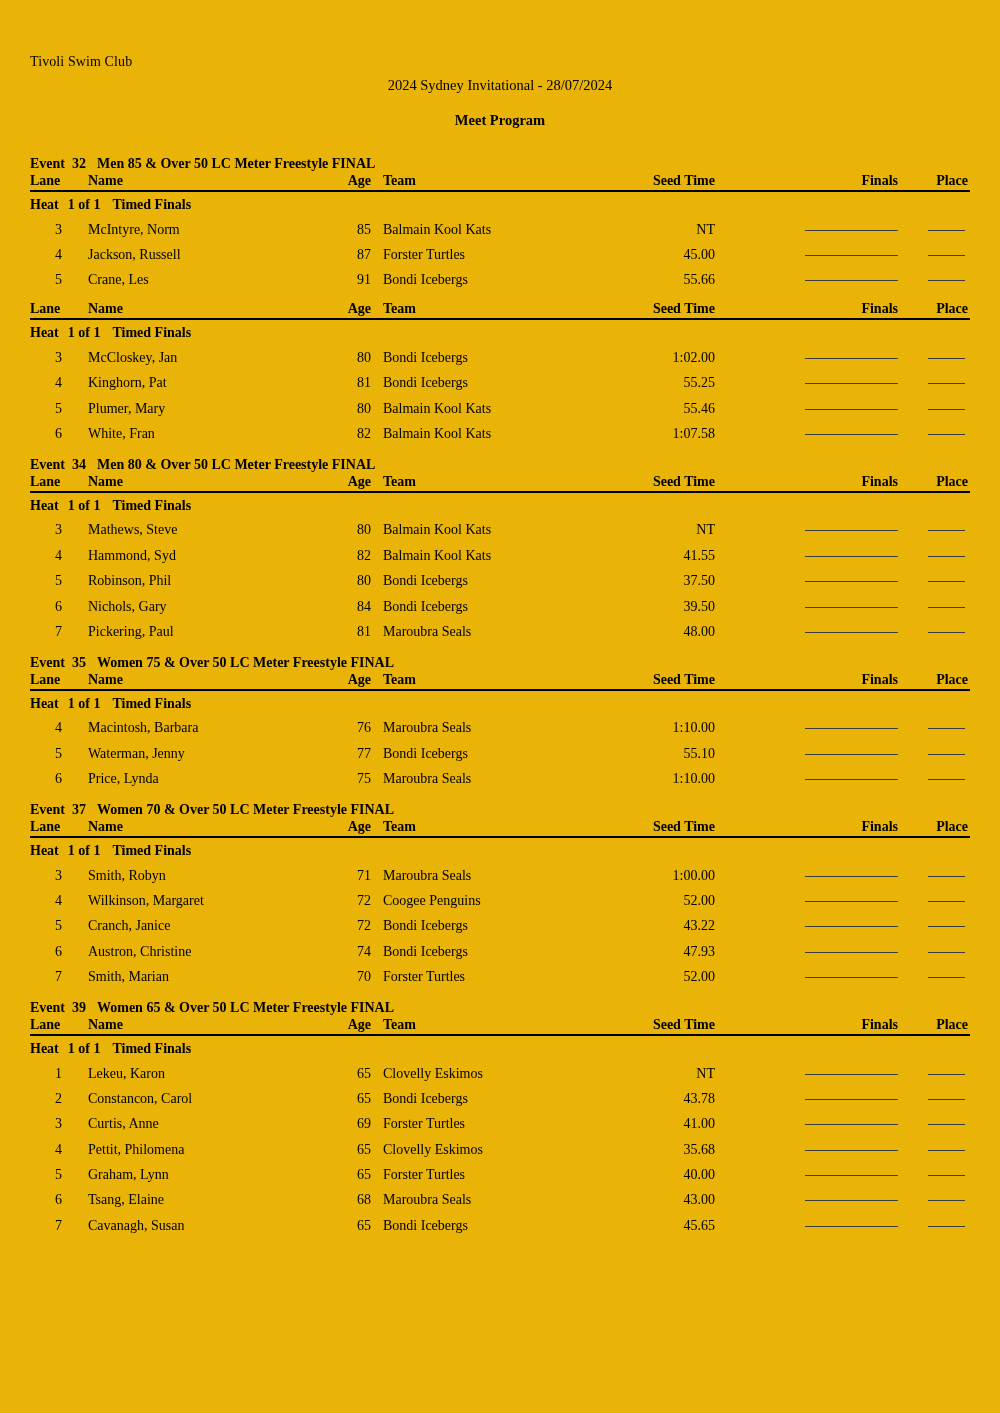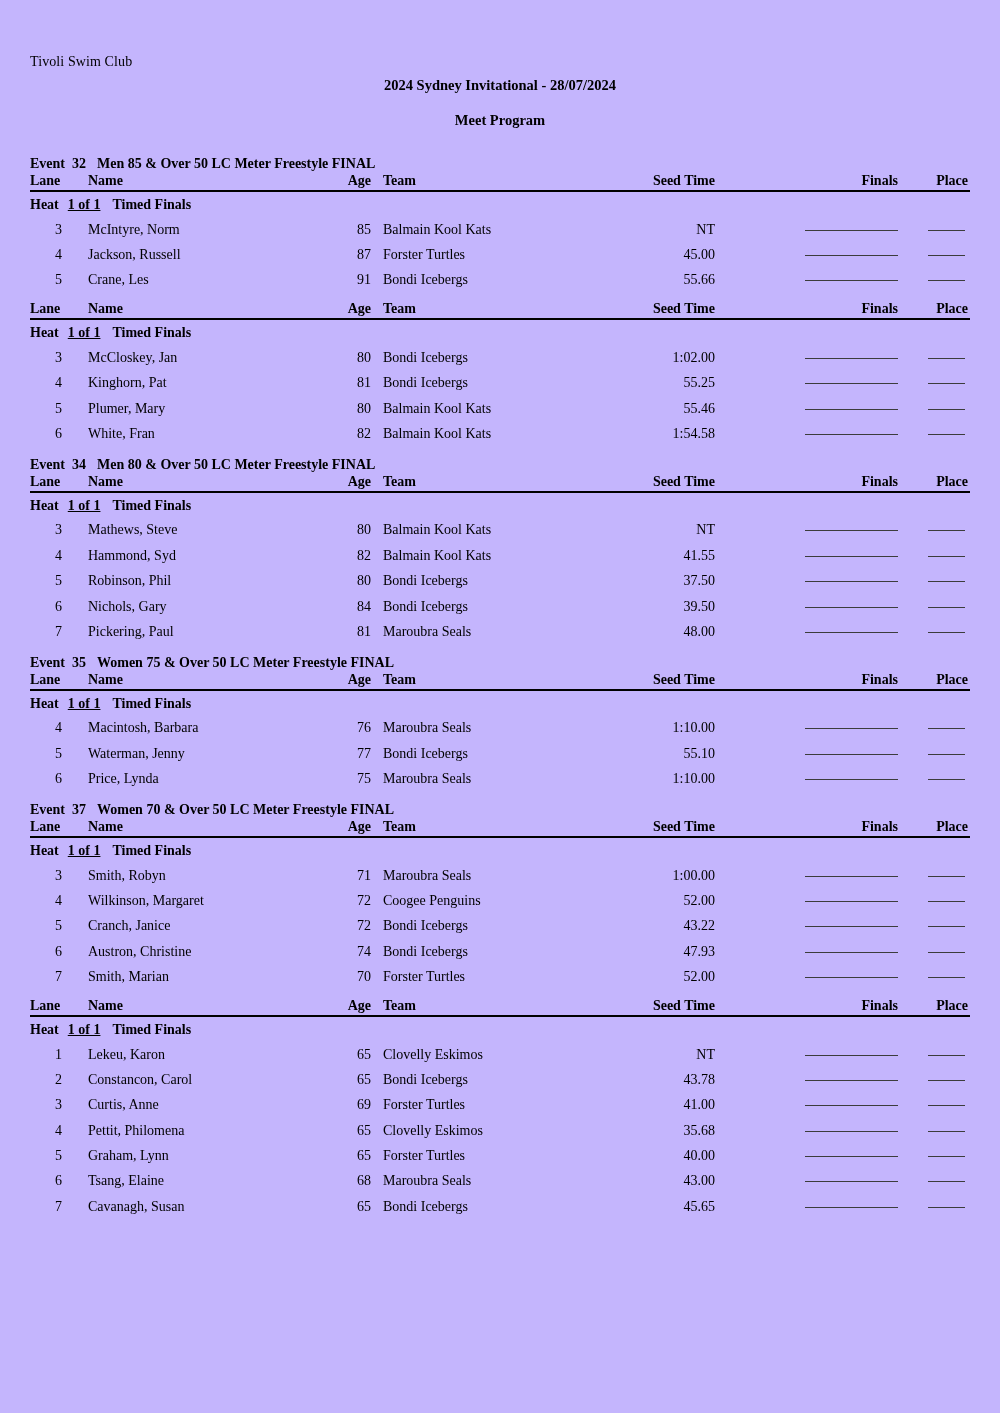--- a/index.html
+++ b/index.html
@@ -5,39 +5,39 @@
   html, body {
     margin: 0;
     padding: 0;
     background: #ffffff;
   }
   .page {
     position: relative;
     width: 1000px;
     height: 1413px;
     margin: 0 auto;
-    background: #c4b5fd;
+    background: #eab308;
     color: #000000;
     font-family: "Liberation Serif", "DejaVu Serif", serif;
     font-size: 14px;
     box-sizing: border-box;
     padding: 54px 30px 0 30px;
     overflow: hidden;
   }
   
   .meta-row {
     display: flex;
     justify-content: space-between;
     align-items: baseline;
     line-height: 16px;
   }
   .meta-row .club { letter-spacing: 0.1px; }
   .meet-title {
     text-align: center;
-    font-weight: bold;
+    font-weight: normal;
     margin-top: 8px;
     line-height: 15px;
     font-size: 14.5px;
   }
   .program-title {
     text-align: center;
     font-weight: bold;
     margin-top: 20px;
     line-height: 15px;
     font-size: 14.5px;
@@ -72,21 +72,21 @@
   .cols .c-seed   { text-align: right; }
   .cols .c-finals { text-align: right; }
   .cols .c-place  { text-align: right; padding-right: 2px; }
 
   .heat {
     font-weight: bold;
     margin-top: 3px;
     line-height: 19px;
     white-space: nowrap;
   }
-  .heat .heat-num  { margin-left: 9px; text-decoration: underline; }
+  .heat .heat-num  { margin-left: 9px; }
   .heat .heat-type { margin-left: 12px; }
 
   .row { line-height: 19.7px; }
   .row .c-lane { text-align: right; padding-right: 26px; }
   .row .c-age  { text-align: right; }
   .row .c-team { padding-left: 12px; }
   .row .c-seed { text-align: right; }
   .row .c-finals, .row .c-place { position: relative; height: 19.7px; }
 
   .blank-line {
@@ -229,21 +229,21 @@
     <span class="c-place">
               <span class="blank-line short"></span>
             </span>
   </div>
 
   <div class="row">
     <span class="c-lane">6</span>
     <span class="c-name">White, Fran</span>
     <span class="c-age">82</span>
     <span class="c-team">Balmain Kool Kats</span>
-    <span class="c-seed">1:54.58</span>
+    <span class="c-seed">1:07.58</span>
     <span class="c-finals">
               <span class="blank-line"></span>
             </span>
     <span class="c-place">
               <span class="blank-line short"></span>
             </span>
   </div>
 </div>
   </section>
 
@@ -480,20 +480,23 @@
               <span class="blank-line"></span>
             </span>
     <span class="c-place">
               <span class="blank-line short"></span>
             </span>
   </div>
 </div>
   </section>
 
   <section class="event">
+    <div class="event-title">
+      <span class="ev-label">Event</span><span class="ev-num">39</span><span class="ev-desc">Women 65 &amp; Over 50 LC Meter Freestyle FINAL</span>
+    </div>
     <div class="cols">
       <span class="c-lane">Lane</span>
       <span class="c-name">Name</span>
       <span class="c-age">Age</span>
       <span class="c-team">Team</span>
       <span class="c-seed">Seed Time</span>
       <span class="c-finals">Finals</span>
       <span class="c-place">Place</span>
     </div>
     <div class="heat">

